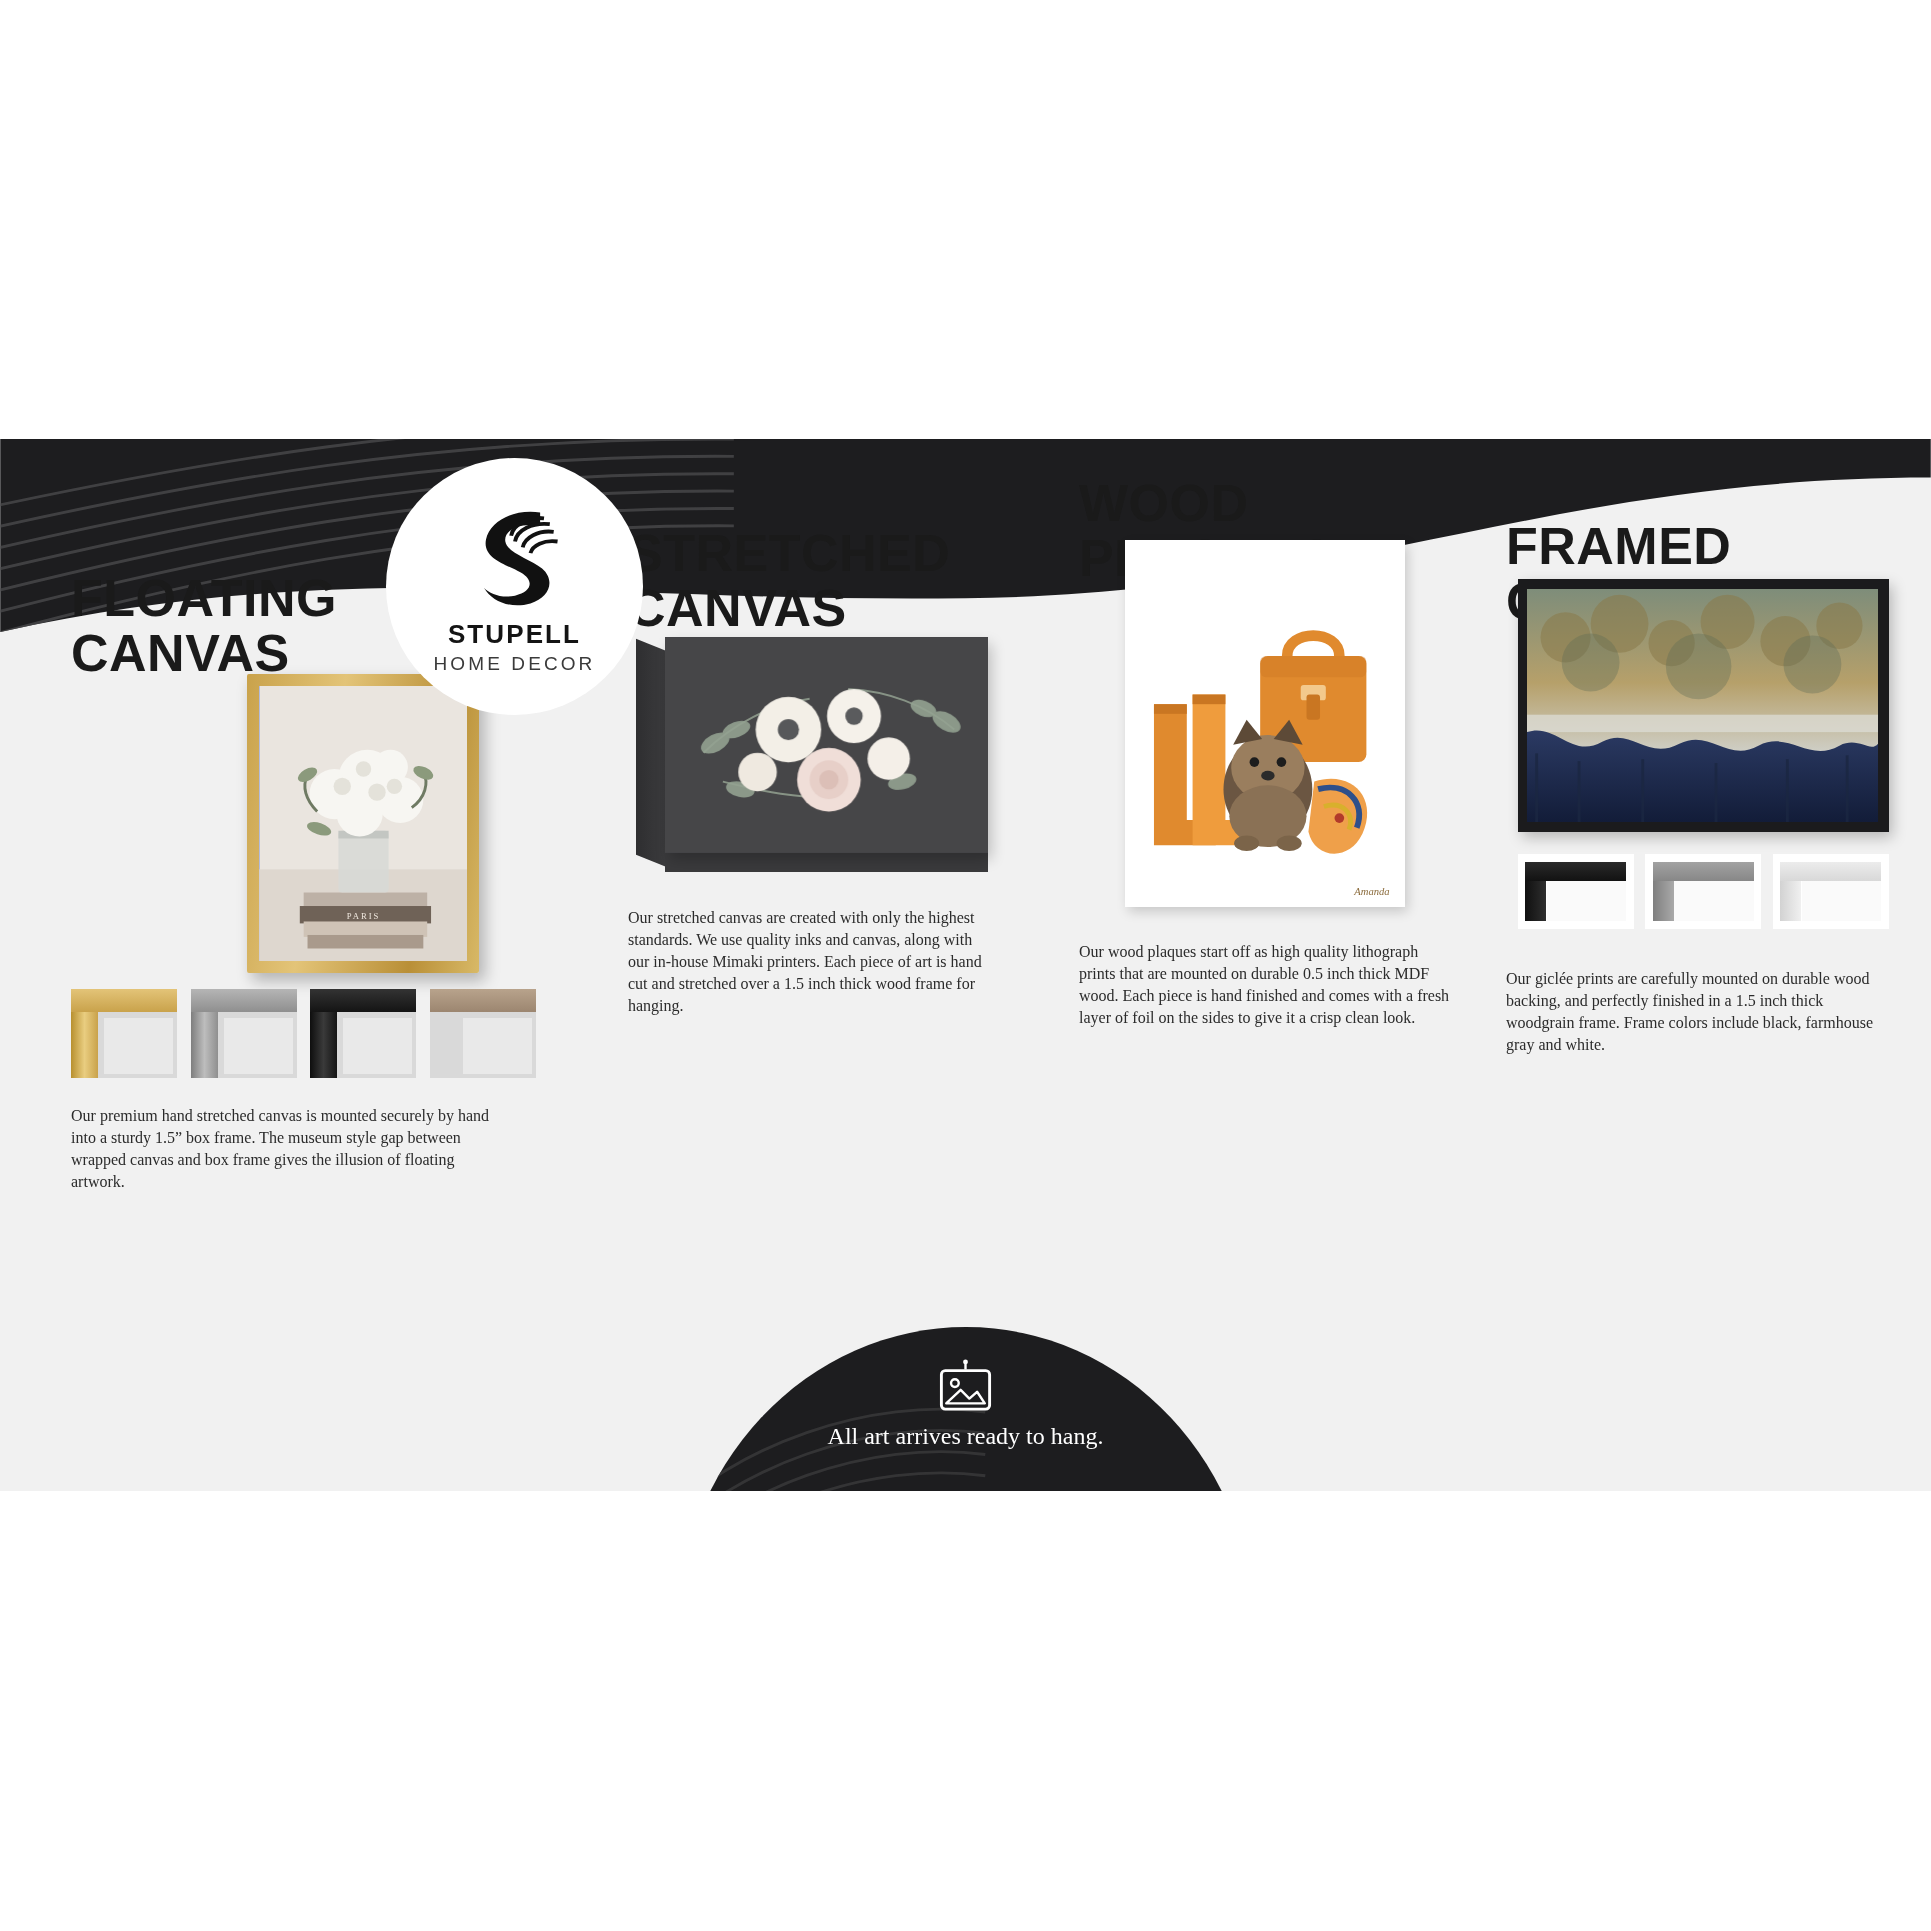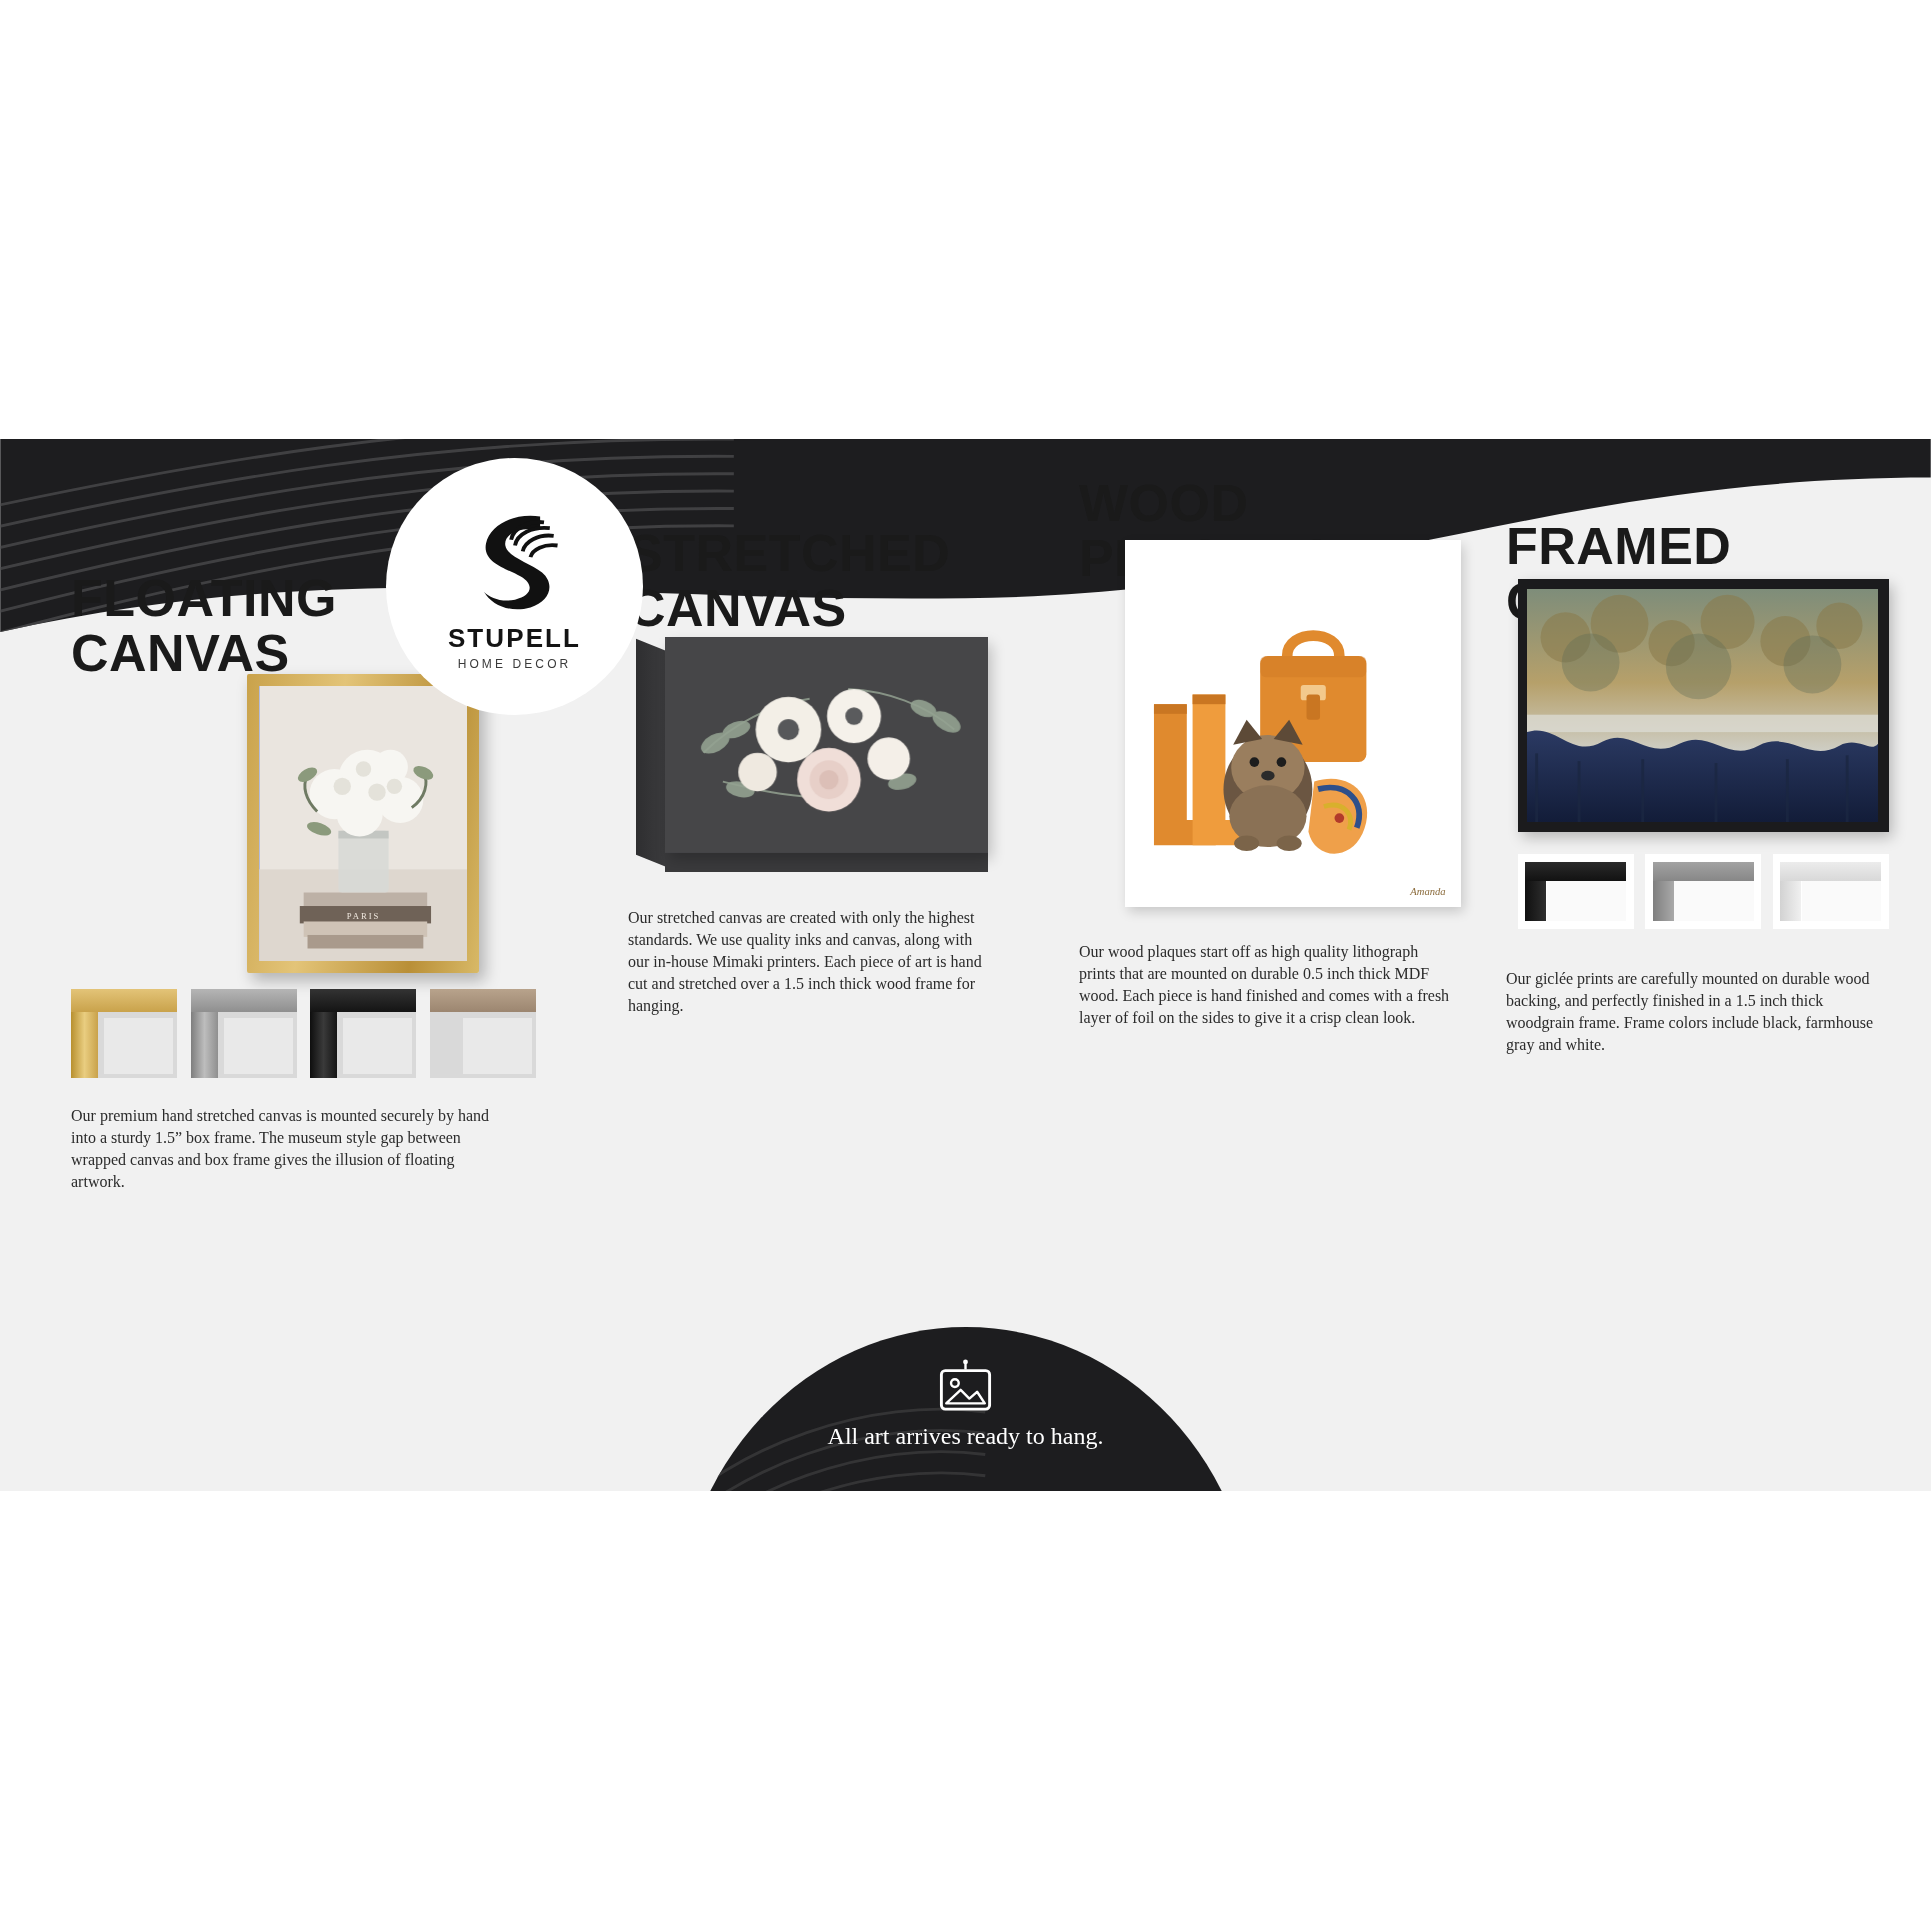--- a/index.html
+++ b/index.html
@@ -48,21 +48,21 @@
   }
   .logo-mark { width: 116px; height: 116px; margin-bottom: 3.9px; }
   .logo-word {
     font-size: 26px;
     letter-spacing: 2.1px;
     font-weight: 700;
     color: #141414;
     font-family: "Liberation Sans", sans-serif;
   }
   .logo-sub {
-    font-size: 12px;
+    font-size: 19px;
     letter-spacing: 3.1px;
     color: #3a3a3a;
     margin-top: 2.9px;
   }
 
   
   .col {
     position: absolute;
     top: 0;
   }
@@ -169,21 +169,21 @@
   }
   #col2 .col-body { position: absolute; left: 0; top: 468px; width: 357px; }
 
   
   #col3 { left: 1079px; top: 0; width: 386px; }
   #col3 .col-title { position: absolute; left: 0; top: 37px; }
   .c3-art {
     position: absolute;
     left: 46px;
     top: 101px;
-    width: 336px;
+    width: 280px;
     height: 367px;
     background: #ffffff;
     box-shadow: 2.9px 4.8px 11.6px rgba(0,0,0,.18);
     overflow: hidden;
   }
   .c3-sig {
     position: absolute;
     right: 15.4px; bottom: 9.7px;
     font-size: 10.6px;
     color: #8a6a3a;

